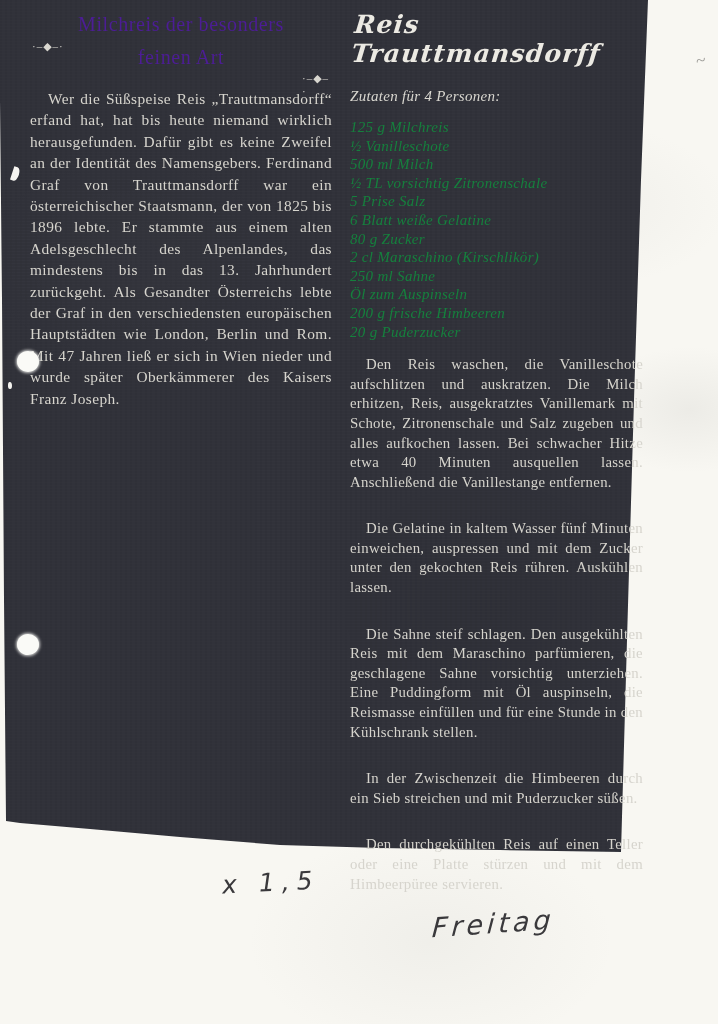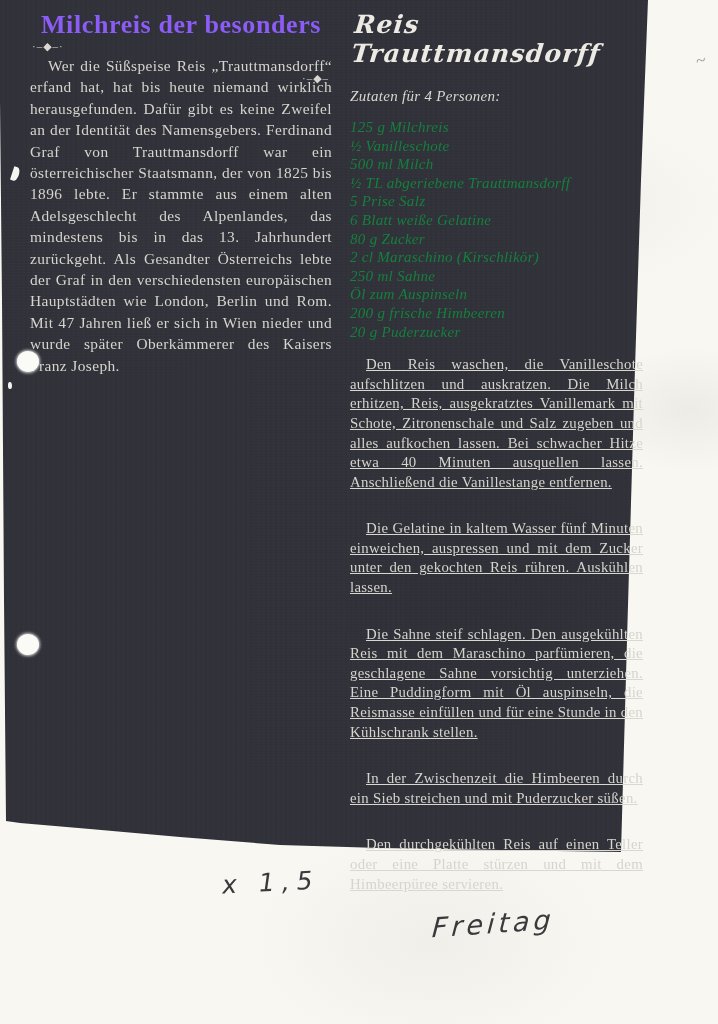--- a/index.html
+++ b/index.html
@@ -29,37 +29,37 @@
   .hole.h1{left:17px;top:351px;}
   .hole.h2{left:17px;top:634px;}
   .speck{position:absolute;left:8px;top:382px;width:4px;height:7px;background:#f4f3ef;border-radius:40% 60% 50% 50%;z-index:3;}
   .notch{position:absolute;left:12px;top:167px;width:7px;height:14px;background:#f6f5f1;
     transform:rotate(18deg);border-radius:0 60% 60% 0;z-index:3;}
   .artifact-squiggle{position:absolute;left:696px;top:50px;color:#9b9a96;font-size:18px;
     transform:rotate(-12deg);z-index:2;}
 
   
   .col-left{position:absolute;left:30px;top:8px;width:302px;color:#dedcd5;z-index:2;}
-  .lc-title{font-size:26px;letter-spacing:.6px;text-align:center;color:#8b5cf6;line-height:33px;
-    font-weight:700;}
+  .lc-title{font-size:20px;letter-spacing:.6px;text-align:center;color:#4c1d95;line-height:33px;
+    font-weight:400;}
   .orn{position:absolute;color:#d9d7d0;font-size:11px;letter-spacing:1px;}
   .orn.left{left:2px;top:32px;}
   .orn.right{left:272px;top:64px;}
   .lc-body{margin-top:14px;font-size:15.4px;line-height:21.4px;text-align:justify;
     letter-spacing:.4px;color:#d7d5ce;text-indent:18px;}
 
   
   .col-right{position:absolute;left:350px;top:10px;width:293px;color:#d9d7d0;z-index:2;}
   .rc-title{font-style:italic;font-size:25px;letter-spacing:1.2px;color:#eceae3;
     transform:skewX(-6deg);transform-origin:left bottom;font-weight:700;
     font-family:"DejaVu Serif", serif;}
   .rc-servings{margin-top:20px;font-style:italic;font-size:15px;letter-spacing:.3px;}
   .ing-list{margin-top:13px;}
   .ing{font-style:italic;font-size:15px;line-height:18.6px;letter-spacing:.3px;color:#15803d;}
-  .steps{margin-top:14px;text-decoration:underline;}
+  .steps{margin-top:14px;}
   .steps p{margin:0 0 9px 0;font-size:14.8px;line-height:19.6px;text-align:justify;
     letter-spacing:.3px;text-indent:16px;color:#d6d4cd;}
   .steps p.gap{margin-bottom:9px;padding-top:18px;}
   .tip{margin-top:16px;font-style:italic;font-size:13.4px;line-height:15.5px;
     letter-spacing:.2px;color:#dbd9d2;text-align:left;}
   .tip .flower{font-style:normal;font-size:13px;margin-right:3px;}
 
   
   .hand{position:absolute;color:#3a393c;font-family:"DejaVu Sans", sans-serif;
     font-style:italic;z-index:4;}
@@ -75,34 +75,35 @@
 
   <div class="hole h1"></div>
   <div class="hole h2"></div>
   <div class="speck"></div>
   <div class="notch"></div>
   <div class="artifact-squiggle">~</div>
 
   <div class="col-left">
     <div class="lc-title">
       <div>Milchreis der besonders</div>
+      <div>feinen Art</div>
     </div>
     <span class="orn left">·–◆–·</span>
     <span class="orn right">·–◆–·</span>
     <div class="lc-body">Wer die Süßspeise Reis „Trauttmansdorff“ erfand hat, hat bis heute niemand wirklich herausgefunden. Dafür gibt es keine Zweifel an der Identität des Namensgebers. Ferdinand Graf von Trauttmansdorff war ein österreichischer Staatsmann, der von 1825 bis 1896 lebte. Er stammte aus einem alten Adelsgeschlecht des Alpenlandes, das mindestens bis in das 13. Jahrhundert zurückgeht. Als Gesandter Österreichs lebte der Graf in den verschiedensten europäischen Hauptstädten wie London, Berlin und Rom. Mit 47 Jahren ließ er sich in Wien nieder und wurde später Oberkämmerer des Kaisers Franz Joseph.</div>
   </div>
 
   <div class="col-right">
     <div class="rc-title">Reis Trauttmansdorff</div>
     <div class="rc-servings">Zutaten für 4 Personen:</div>
     <div class="ing-list">
       <div class="ing">125 g Milchreis</div>
       <div class="ing">½ Vanilleschote</div>
       <div class="ing">500 ml Milch</div>
-      <div class="ing">½ TL abgeriebene Trauttmansdorff</div>
+      <div class="ing">½ TL vorsichtig Zitronenschale</div>
       <div class="ing">5 Prise Salz</div>
       <div class="ing">6 Blatt weiße Gelatine</div>
       <div class="ing">80 g Zucker</div>
       <div class="ing">2 cl Maraschino (Kirschlikör)</div>
       <div class="ing">250 ml Sahne</div>
       <div class="ing">Öl zum Auspinseln</div>
       <div class="ing">200 g frische Himbeeren</div>
       <div class="ing">20 g Puderzucker</div>
     </div>
     <div class="steps">

